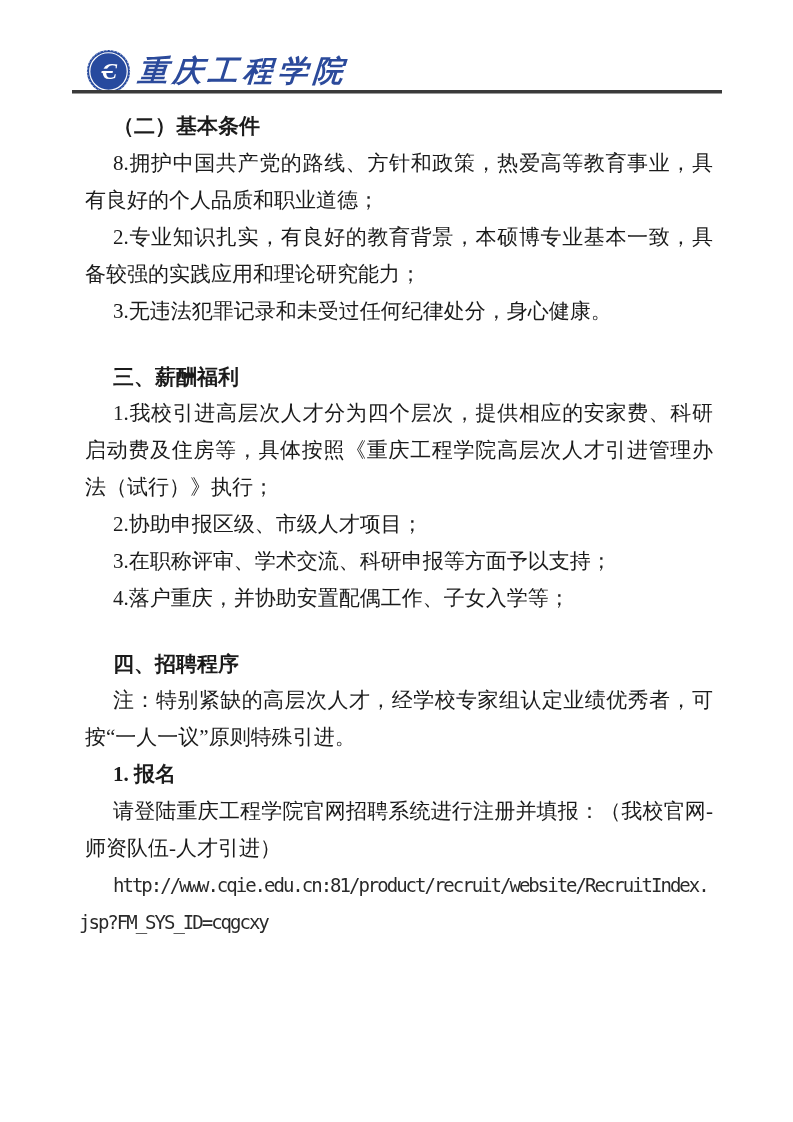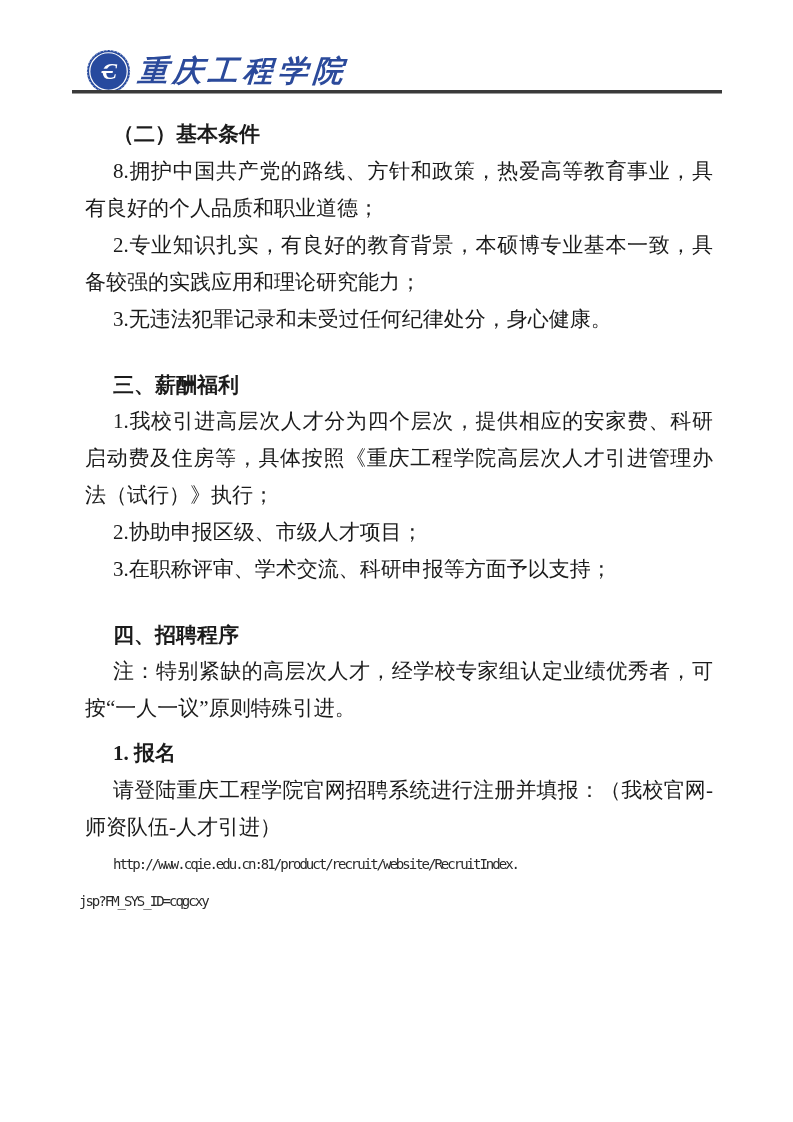--- a/index.html
+++ b/index.html
@@ -51,30 +51,29 @@
     line-height: 37px;
   }
   .blk { margin: 0; text-indent: 28px; }
   .para {
     text-align: justify;
     text-justify: inter-ideograph;
   }
   .h-serif {
     font-weight: 700;
     font-family: "Liberation Serif", "DejaVu Serif", serif;
-    margin-top: 8px;
   }
   .h-sans {
     font-weight: 700;
     font-family: "Liberation Sans", "DejaVu Sans", sans-serif;
     margin-top: 28px;
   }
   .url-line {
     font-family: "DejaVu Sans Mono", "Liberation Mono", monospace;
-    font-size: 14px;
+    font-size: 19px;
     letter-spacing: -2px;
     color: #2a2a2a;
     white-space: nowrap;
   }
   .no-indent { text-indent: -6px; }
 </style>
 </head>
 <body>
 
 <div class="page">
@@ -95,20 +94,21 @@
 
   <div class="doc-body">
       <p class="blk h-serif">（二）基本条件</p>
       <p class="blk para">8.拥护中国共产党的路线、方针和政策，热爱高等教育事业，具有良好的个人品质和职业道德；</p>
       <p class="blk para">2.专业知识扎实，有良好的教育背景，本硕博专业基本一致，具备较强的实践应用和理论研究能力；</p>
       <p class="blk para">3.无违法犯罪记录和未受过任何纪律处分，身心健康。</p>
       <p class="blk h-sans">三、薪酬福利</p>
       <p class="blk para">1.我校引进高层次人才分为四个层次，提供相应的安家费、科研启动费及住房等，具体按照《重庆工程学院高层次人才引进管理办法（试行）》执行；</p>
       <p class="blk para">2.协助申报区级、市级人才项目；</p>
       <p class="blk para">3.在职称评审、学术交流、科研申报等方面予以支持；</p>
+      <p class="blk para">4.落户重庆，并协助安置配偶工作、子女入学等；</p>
       <p class="blk h-sans">四、招聘程序</p>
       <p class="blk para">注：特别紧缺的高层次人才，经学校专家组认定业绩优秀者，可按“一人一议”原则特殊引进。</p>
       <p class="blk h-serif">1. 报名</p>
       <p class="blk para">请登陆重庆工程学院官网招聘系统进行注册并填报：（我校官网-师资队伍-人才引进）</p>
       <p class="blk url-line">http://www.cqie.edu.cn:81/product/recruit/website/RecruitIndex.</p>
       <p class="blk url-line no-indent">jsp?FM_SYS_ID=cqgcxy</p>
     </div>
 
 </div>
 

